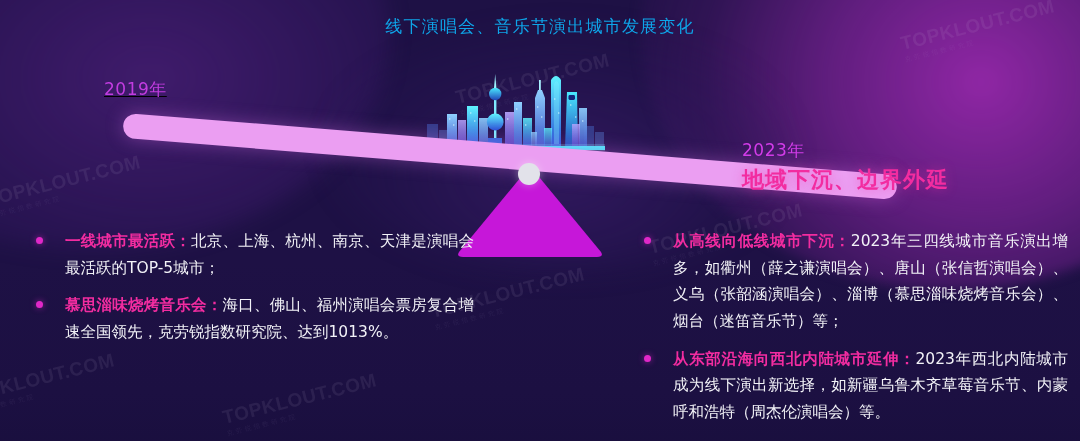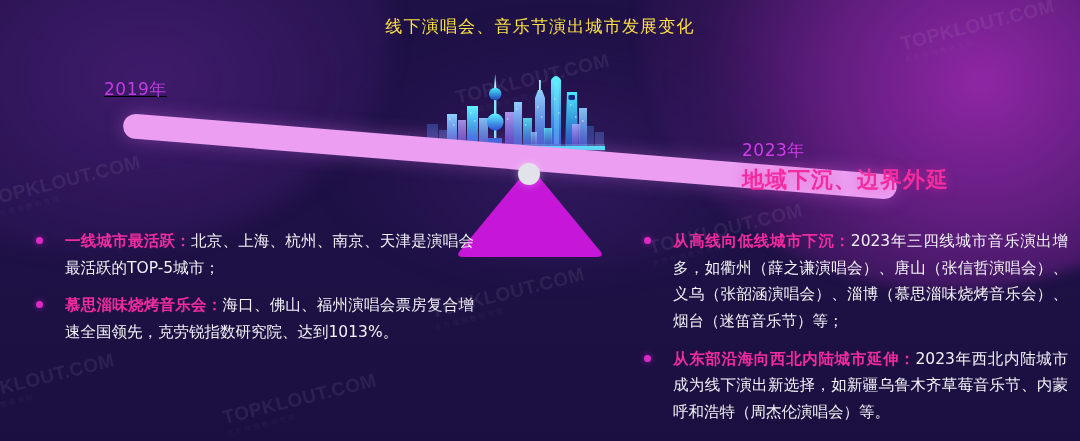--- a/index.html
+++ b/index.html
@@ -87,21 +87,21 @@
     margin-top:1px;
     color:rgba(215,205,235,0.07);
   }
 
   
   .title {
     position:absolute;
     left:0; top:15px;
     width:1080px;
     text-align:center;
-    color:#fde047;
+    color:#0ea5e9;
     font-size:17px;
     letter-spacing:1.2px;
     font-family:"DejaVu Sans", sans-serif;
   }
 
   
   .seesaw-bar {
     position:absolute;
     left:122px; top:144px;
     width:776px; height:25px;

